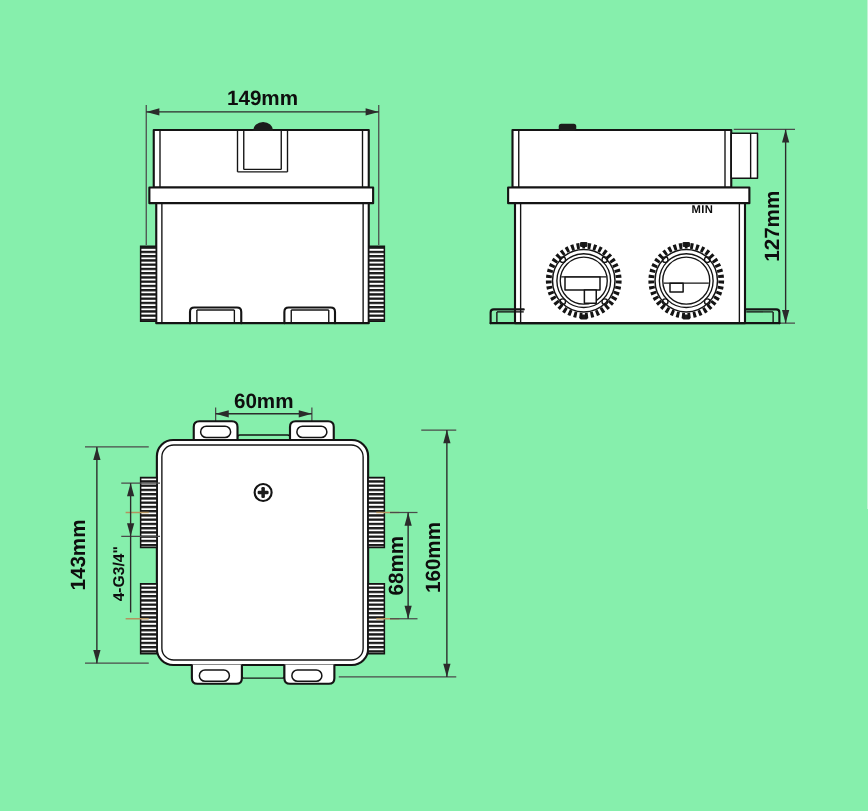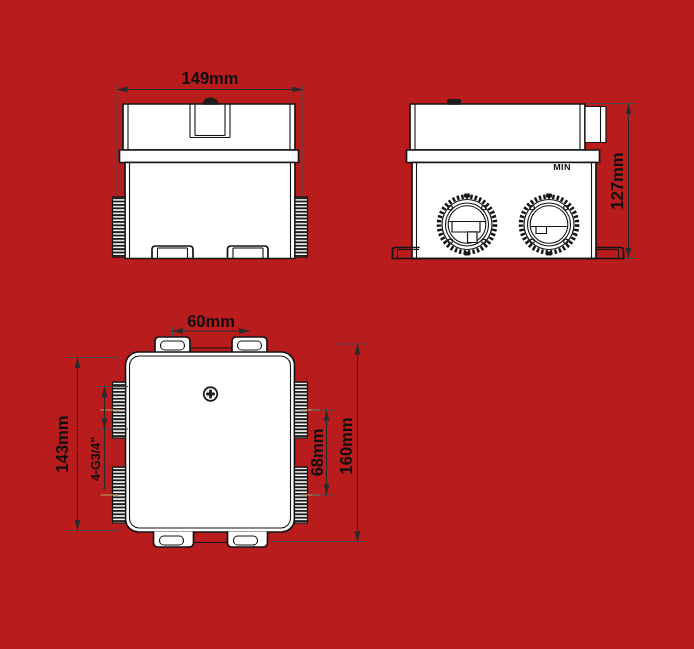--- a/index.html
+++ b/index.html
@@ -1,16 +1,16 @@
 <!DOCTYPE html>
 <html><head>
 <meta charset="utf-8">
 <style>
   html,body{margin:0;padding:0;background:#f4f4f4;}
-  .stage{width:694px;height:649px;background:#b91c1c;position:relative;margin:0 auto;
+  .stage{width:694px;height:649px;background:#86efac;position:relative;margin:0 auto;
          font-family:"Liberation Sans", sans-serif;}
   svg{display:block}
   .obj  {fill:none;stroke:#141414;stroke-width:1.7;stroke-linejoin:round;stroke-linecap:round}
   .obj2 {fill:none;stroke:#141414;stroke-width:1.1;stroke-linejoin:round}
   .objf {fill:#ffffff;stroke:#141414;stroke-width:1.7;stroke-linejoin:round}
   .objf2{fill:#ffffff;stroke:#141414;stroke-width:1.2;stroke-linejoin:round}
   .dark {fill:#1c1c1c;stroke:none}
   .ext  {stroke:#4a4a4a;stroke-width:1;fill:none}
   .dim  {stroke:#2b2b2b;stroke-width:1.1;fill:none}
   .dimtext{font-weight:bold;font-size:16.5px;fill:#0e0e0e;text-anchor:middle}

